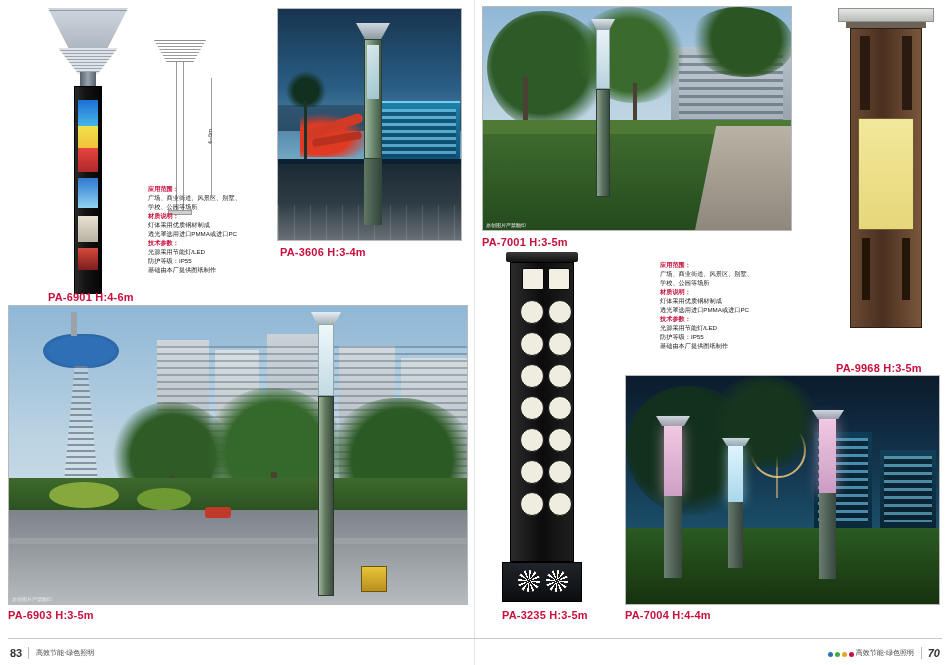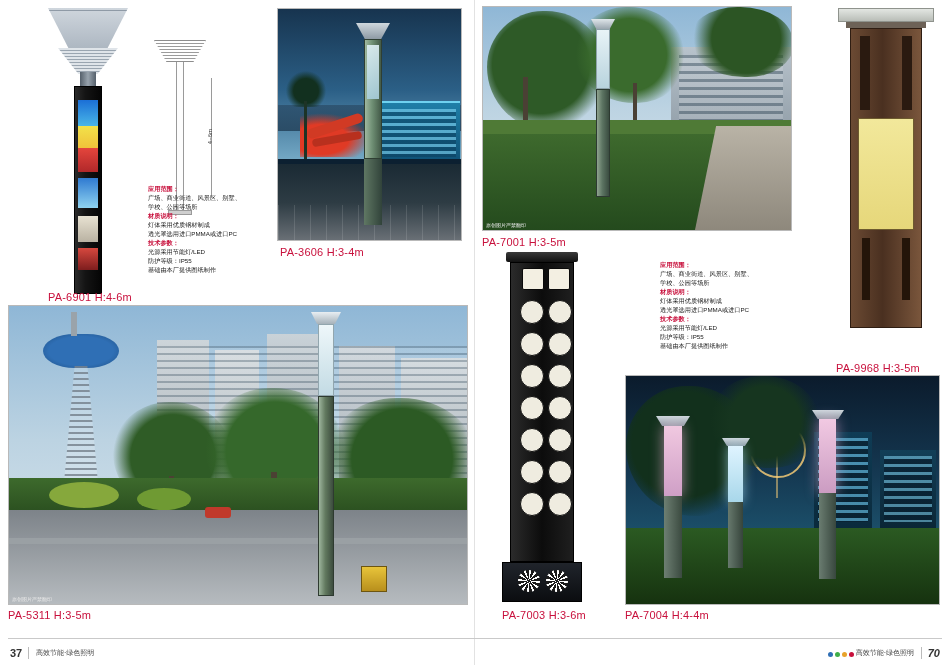--- a/index.html
+++ b/index.html
@@ -10,21 +10,21 @@
     font-family: "Liberation Sans", sans-serif;
     position: relative;
     overflow: hidden;
   }
   .page { position:absolute; inset:0; }
 
   
   .caption {
     position:absolute;
     color:#c8103c;
-    font-weight:normal;
+    font-weight:bold;
     font-size:11px;
     letter-spacing:0.2px;
     white-space:nowrap;
   }
   .spec {
     position:absolute;
     font-size:6.2px;
     line-height:1.45;
     color:#1a1a1a;
     white-space:nowrap;
@@ -322,21 +322,21 @@
 
     <div style="position:absolute;left:196px;bottom:86px;width:26px;height:11px;border-radius:3px;background:#c0392b;"></div>
 
     <div style="position:absolute;left:352px;bottom:12px;width:26px;height:26px;background:linear-gradient(to bottom,#e8c43a,#b88f1c);border:1px solid #6d5510;"></div>
 
     <div style="position:absolute;left:302px;top:6px;width:30px;height:12px;background:linear-gradient(to bottom,#e8eef2,#a6b2ba);clip-path:polygon(0 0,100% 0,80% 100%,20% 100%);"></div>
     <div style="position:absolute;left:309px;top:18px;width:16px;height:72px;background:linear-gradient(to bottom,#eef7fa,#c3dbe4);border:1px solid #92a6ae;"></div>
     <div style="position:absolute;left:309px;top:90px;width:16px;height:200px;background:linear-gradient(to right,#9db49c,#62795f 45%,#3c4c3e);border:1px solid #2e3a30;"></div>
     <div class="wm">原创图片严禁翻印</div>
   </div>
-  <div class="caption" style="left:8px; top:609px;">PA-5311  H:3-5m</div>
+  <div class="caption" style="left:8px; top:609px;">PA-6903  H:3-5m</div>
 
   <div class="pole" id="fx7003">
     <div class="cap"></div>
     <div class="column"></div>
 
     <div class="win" style="left:24px; top:16px; width:22px; height:22px;"></div>
     <div class="win" style="left:50px; top:16px; width:22px; height:22px;"></div>
 
     <div class="circ" style="left:22px; top:48px; width:24px; height:24px;"></div>
     <div class="circ" style="left:50px; top:48px; width:24px; height:24px;"></div>
@@ -350,21 +350,21 @@
     <div class="circ" style="left:50px; top:176px; width:24px; height:24px;"></div>
     <div class="circ" style="left:22px; top:208px; width:24px; height:24px;"></div>
     <div class="circ" style="left:50px; top:208px; width:24px; height:24px;"></div>
     <div class="circ" style="left:22px; top:240px; width:24px; height:24px;"></div>
     <div class="circ" style="left:50px; top:240px; width:24px; height:24px;"></div>
 
     <div class="base"></div>
     <div class="flower" style="left:20px;"></div>
     <div class="flower" style="left:48px;"></div>
   </div>
-  <div class="caption" style="left:502px; top:609px;">PA-7003  H:3-6m</div>
+  <div class="caption" style="left:502px; top:609px;">PA-3235  H:3-5m</div>
 
   <div class="photo sky-night" style="left:625px; top:375px; width:315px; height:230px;">
 
     <div style="position:absolute;left:188px;top:56px;width:58px;height:96px;background:linear-gradient(to bottom,#0f3c55,#0a2a3c);"></div>
     <div style="position:absolute;left:192px;top:62px;width:50px;height:84px;background:repeating-linear-gradient(to bottom,rgba(120,215,255,.55) 0 3px,rgba(8,30,45,.7) 3px 8px);"></div>
     <div style="position:absolute;left:254px;top:74px;width:56px;height:78px;background:linear-gradient(to bottom,#123f57,#0a2636);"></div>
     <div style="position:absolute;left:258px;top:80px;width:48px;height:66px;background:repeating-linear-gradient(to bottom,rgba(140,225,255,.5) 0 3px,rgba(8,30,45,.7) 3px 8px);"></div>
 
     <div style="position:absolute;left:124px;top:46px;width:56px;height:56px;border:2px solid rgba(255,210,120,.8);border-radius:50%;"></div>
     <div style="position:absolute;left:150px;top:74px;width:2px;height:48px;background:rgba(255,210,120,.5);"></div>
@@ -383,21 +383,21 @@
     <div style="position:absolute;left:102px;top:126px;width:15px;height:66px;background:linear-gradient(to right,#67796d,#36443b);"></div>
 
     <div style="position:absolute;left:186px;top:34px;width:32px;height:9px;background:linear-gradient(to bottom,#cfd8de,#8d99a2);clip-path:polygon(0 0,100% 0,82% 100%,18% 100%);"></div>
     <div style="position:absolute;left:193px;top:43px;width:17px;height:74px;background:linear-gradient(to bottom,#f1c9e2,#cb9cc2);box-shadow:0 0 14px rgba(255,190,230,.55);"></div>
     <div style="position:absolute;left:193px;top:117px;width:17px;height:86px;background:linear-gradient(to right,#6a7c70,#38473e);"></div>
   </div>
   <div class="caption" style="left:625px; top:609px;">PA-7004  H:4-4m</div>
 
   <div class="footer-line"></div>
 
-  <div class="pg-num" style="left:10px;">37</div>
+  <div class="pg-num" style="left:10px;">83</div>
   <div style="position:absolute; left:28px; bottom:6px; width:1px; height:12px; background:#bbb;"></div>
   <div class="pg-text" style="left:36px;">高效节能·绿色照明</div>
 
   <div class="pg-num" style="right:10px;font-style:italic;">70</div>
   <div style="position:absolute; right:28px; bottom:6px; width:1px; height:12px; background:#bbb;"></div>
   <div class="pg-text" style="right:36px;">高效节能·绿色照明</div>
 
   <div class="pg-dots" style="right:96px;">
     <i style="background:#2f6fb5"></i>
       <i style="background:#3fae49"></i>

